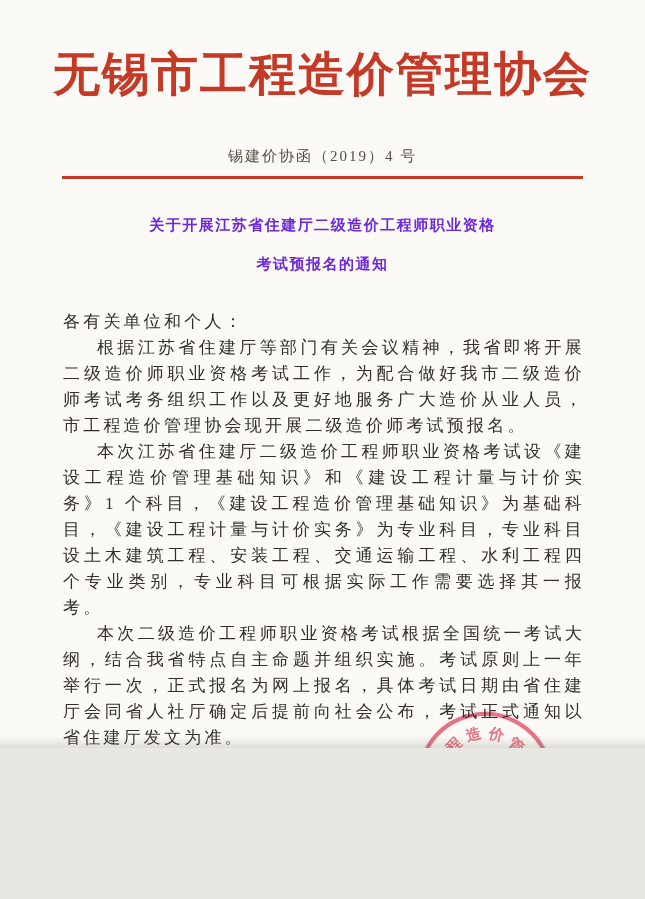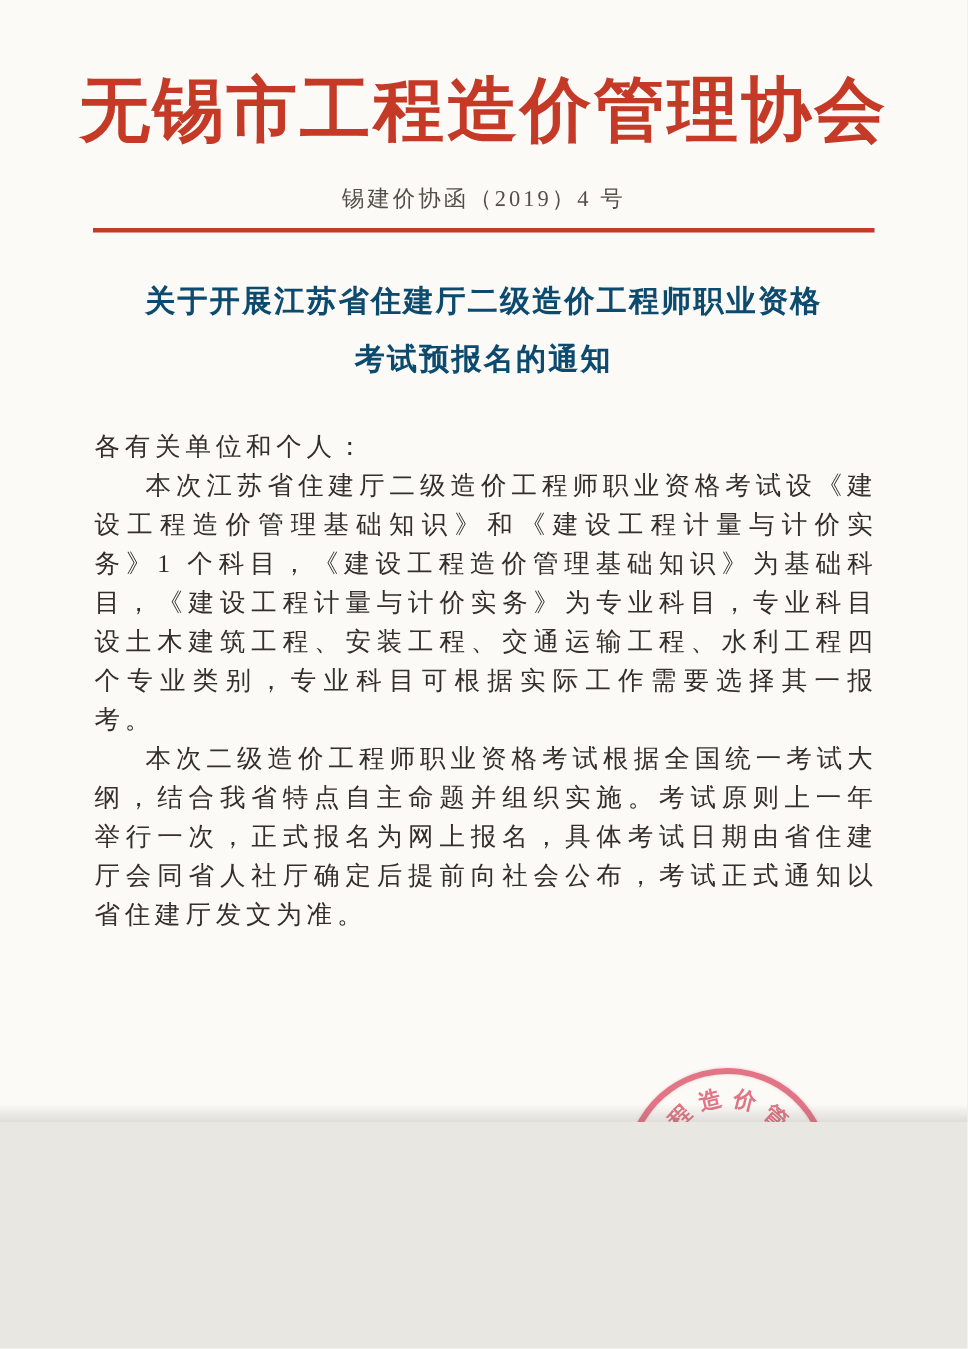--- a/index.html
+++ b/index.html
@@ -25,36 +25,36 @@
   }
   .masthead{
     margin:0;padding-top:49px;
     text-align:center;
     font-size:47px;line-height:1.1;
     font-weight:700;letter-spacing:2px;
     color:var(--red);
     white-space:nowrap;
   }
   .doc-number{
-    margin-top:22px;
+    margin-top:46px;
     text-align:center;
     font-size:15px;letter-spacing:2px;
     color:var(--muted);
   }
   .red-rule{
     width:521px;height:3px;
     margin:10px auto 0 auto;
     background:var(--red);
   }
   .doc-title{
     margin:27px 0 0 0;
     text-align:center;
-    font-size:20px;font-weight:600;
+    font-size:15px;font-weight:600;
     line-height:39px;letter-spacing:1.5px;
-    color:#0c4a6e;
+    color:#6d28d9;
   }
   .body-block{
     margin:25px 60px 0 63px;
     font-size:17px;line-height:26px;
     letter-spacing:3.2px;
     text-align:justify;
     color:var(--ink);
   }
   .body-block p{margin:0;font-family:Liberation Serif, serif;}
   .salutation{text-indent:0;}
@@ -119,20 +119,21 @@
 
   <div class="red-rule"></div>
 
   <h2 class="doc-title">
     <span>关于开展江苏省住建厅二级造价工程师职业资格</span><br>
     <span>考试预报名的通知</span>
   </h2>
 
   <div class="body-block">
     <p class="salutation">各有关单位和个人：</p>
+    <p class="para">根据江苏省住建厅等部门有关会议精神，我省即将开展二级造价师职业资格考试工作，为配合做好我市二级造价师考试考务组织工作以及更好地服务广大造价从业人员，市工程造价管理协会现开展二级造价师考试预报名。</p>
     <p class="para">本次江苏省住建厅二级造价工程师职业资格考试设《建设工程造价管理基础知识》和《建设工程计量与计价实务》1 个科目，《建设工程造价管理基础知识》为基础科目，《建设工程计量与计价实务》为专业科目，专业科目设土木建筑工程、安装工程、交通运输工程、水利工程四个专业类别，专业科目可根据实际工作需要选择其一报考。</p>
     <p class="para">本次二级造价工程师职业资格考试根据全国统一考试大纲，结合我省特点自主命题并组织实施。考试原则上一年举行一次，正式报名为网上报名，具体考试日期由省住建厅会同省人社厅确定后提前向社会公布，考试正式通知以省住建厅发文为准。</p>
   </div>
 
   <div class="seal">
     <div class="seal-ring"></div>
     <div class="seal-text">
         <span class="seal-char" style="transform: rotate(-140deg) translateY(-47px);">无</span>
         <span class="seal-char" style="transform: rotate(-112deg) translateY(-47px);">锡</span>
         <span class="seal-char" style="transform: rotate(-84deg) translateY(-47px);">市</span>

